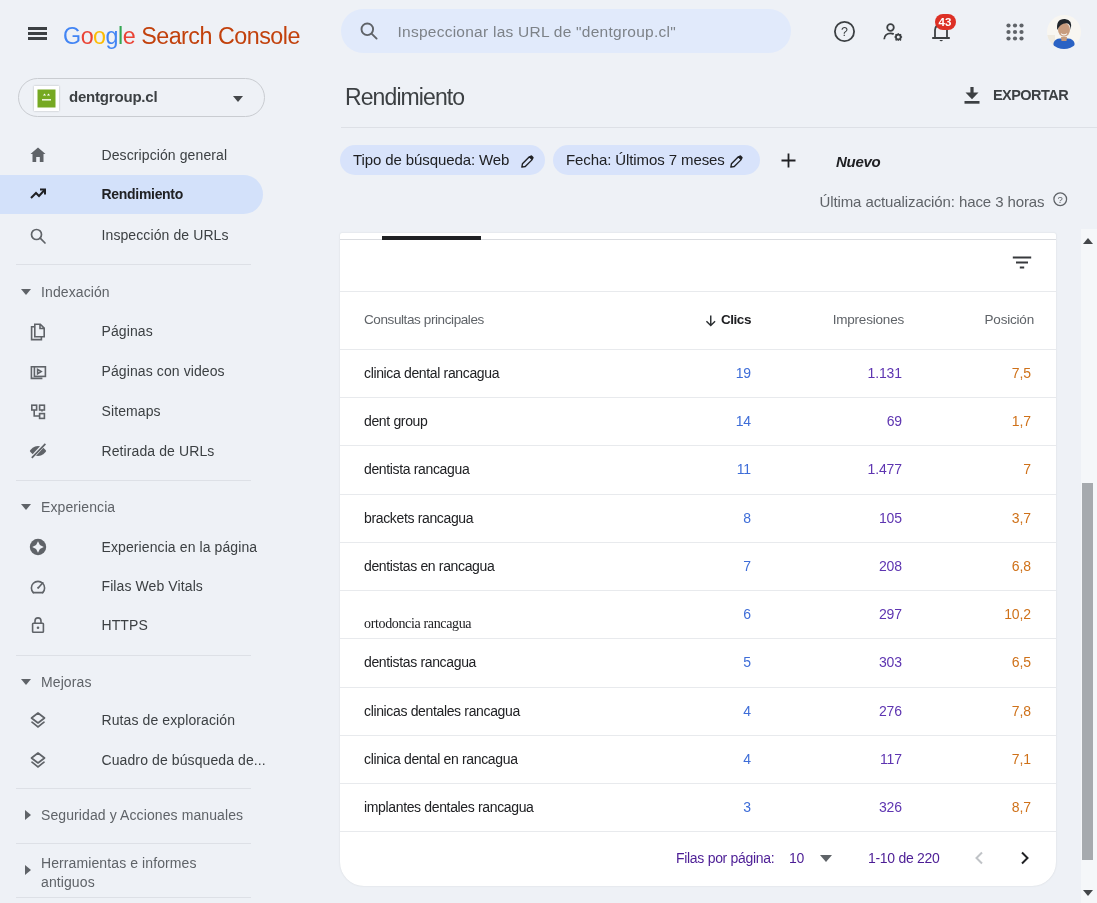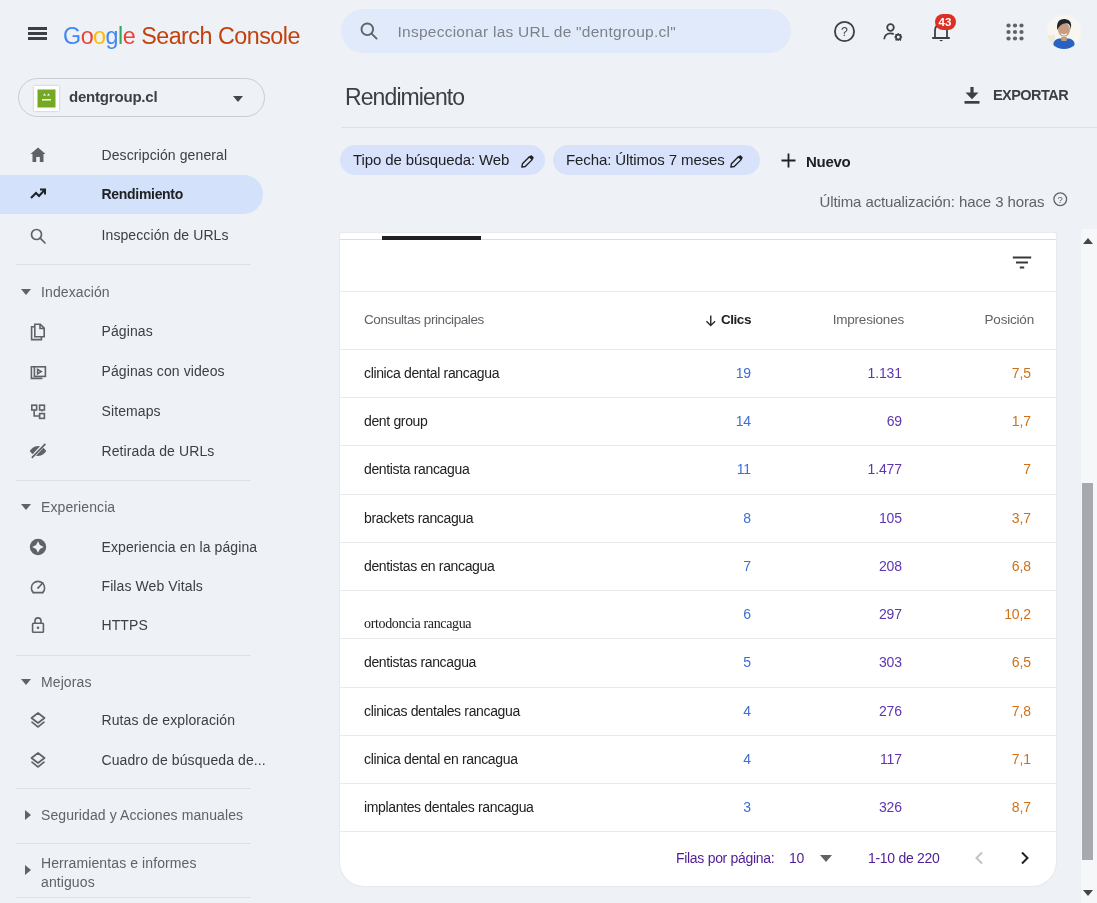--- a/index.html
+++ b/index.html
@@ -224,21 +224,21 @@
     <path d="M10 3 L11.3 1.7 Q12 1 12.7 1.7 L14.3 3.3 Q15 4 14.3 4.7 L13 6 Z" fill="#202124"></path>
   </svg>
 <div class="chip" style="left:553px;width:207px;">Fecha: Últimos 7 meses</div>
 <svg class="abs" style="left:729px;top:153.5px;" width="15" height="15" viewBox="0 0 16 16">
     <path d="M2.6 10.4 L10 3 L13 6 L5.6 13.4 L2 14 Z" fill="none" stroke="#202124" stroke-width="1.5" stroke-linejoin="round"></path>
     <path d="M10 3 L11.3 1.7 Q12 1 12.7 1.7 L14.3 3.3 Q15 4 14.3 4.7 L13 6 Z" fill="#202124"></path>
   </svg>
 <svg class="abs" style="left:781px;top:152.5px;" width="15" height="15" viewBox="0 0 15 15" stroke="#202124" stroke-width="1.8">
     <path d="M7.5 0.5 V14.5 M0.5 7.5 H14.5"></path>
   </svg>
-<div class="abs" style="left:806px;top:152.5px;font-size:15px;font-weight:bold;color:#202124;letter-spacing:-0.3px;">Nuevo</div>
+<div class="abs" style="left:836px;top:152.5px;font-size:15px;font-weight:bold;color:#202124;letter-spacing:-0.3px;font-style:italic;">Nuevo</div>
 <div class="lastupd">Última actualización: hace 3 horas</div>
 <svg class="abs" style="left:1053px;top:192px;" width="14.5" height="14.5" viewBox="0 0 16 16">
     <circle cx="8" cy="8" r="7" fill="none" stroke="#5f6368" stroke-width="1.4"></circle>
     <text x="8" y="11.6" font-size="10.5" font-family="Liberation Sans" fill="#5f6368" text-anchor="middle">?</text>
   </svg>
 
 <div class="card">
   <div class="tabborder"></div>
   <div class="tabline"></div>
   <svg class="abs" style="left:672px;top:23px;" width="20" height="14" viewBox="0 0 20 14" stroke="#37393c" stroke-width="2">

